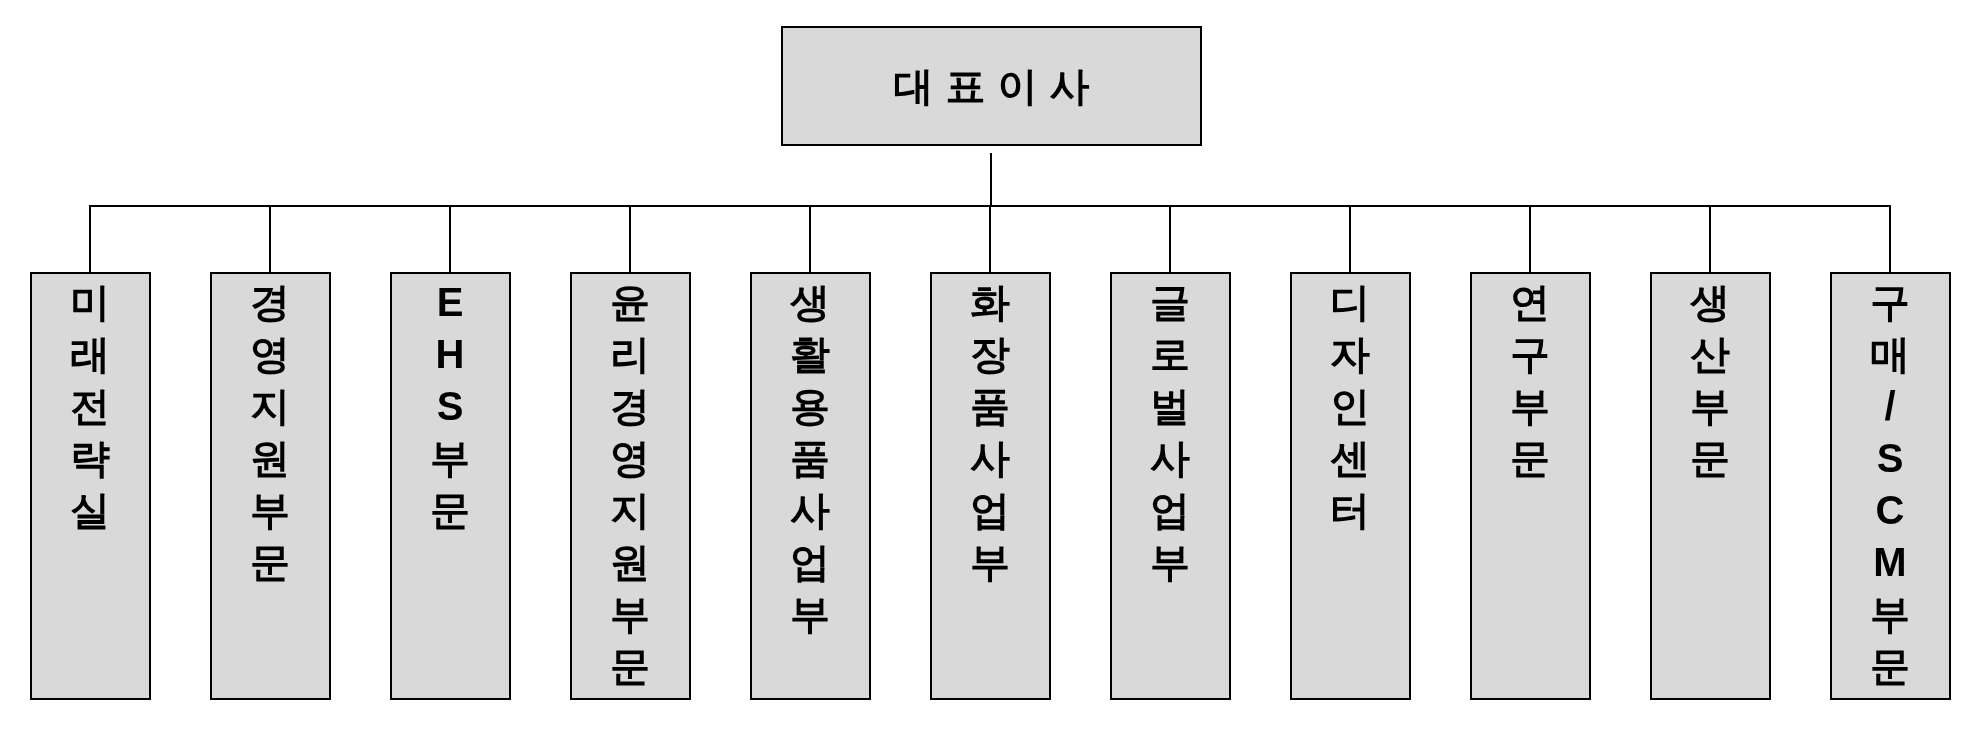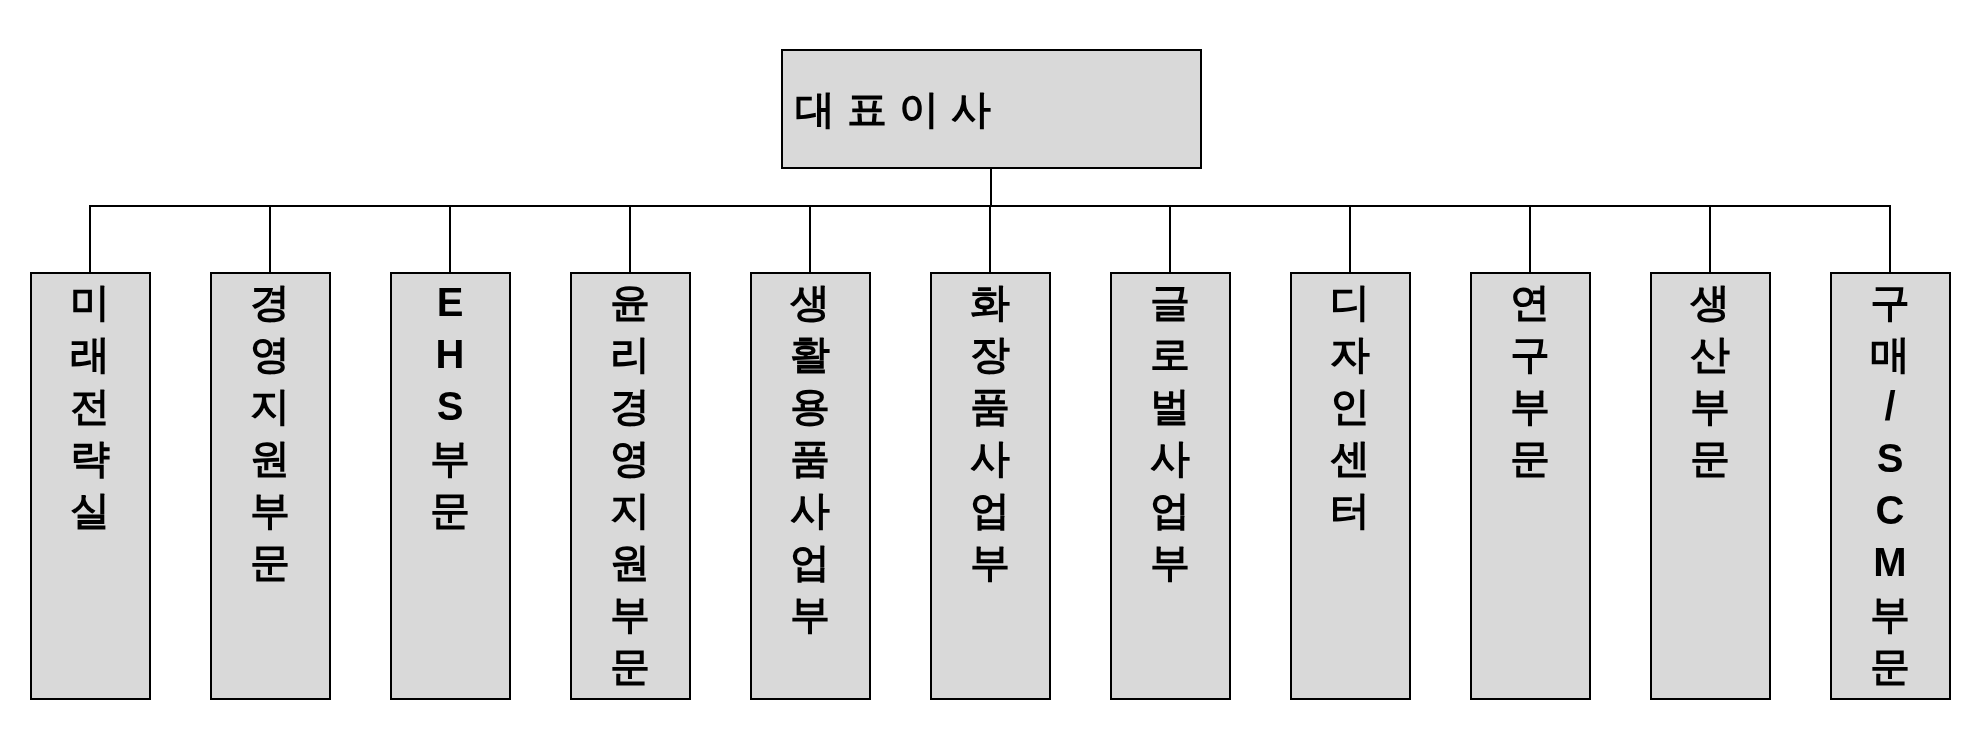--- a/index.html
+++ b/index.html
@@ -18,29 +18,29 @@
   .connectors {
     position: absolute;
     left: 0;
     top: 0;
     width: 1981px;
     height: 737px;
   }
   .root-box {
     position: absolute;
     left: 781px;
-    top: 49px;
+    top: 26px;
     width: 421px;
     height: 120px;
     box-sizing: border-box;
     border: 2.5px solid #000;
     background: #d9d9d9;
     display: flex;
     align-items: center;
-    justify-content: flex-start;
+    justify-content: center;
   }
   .root-label {
     font-size: 40px;
     font-weight: bold;
     color: #000;
     letter-spacing: 12px;
     padding-left: 12px; 
     white-space: nowrap;
   }
   .child-box {

